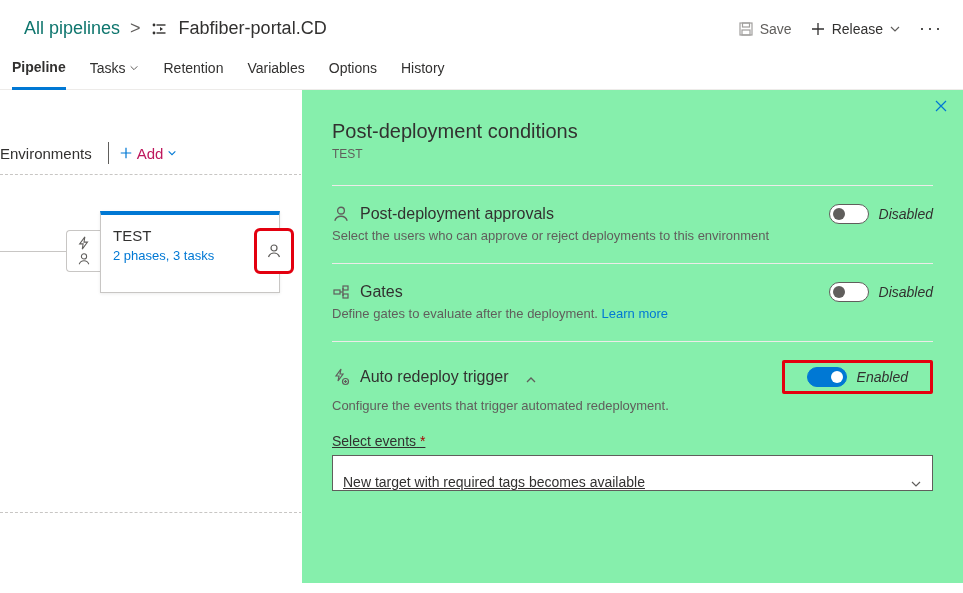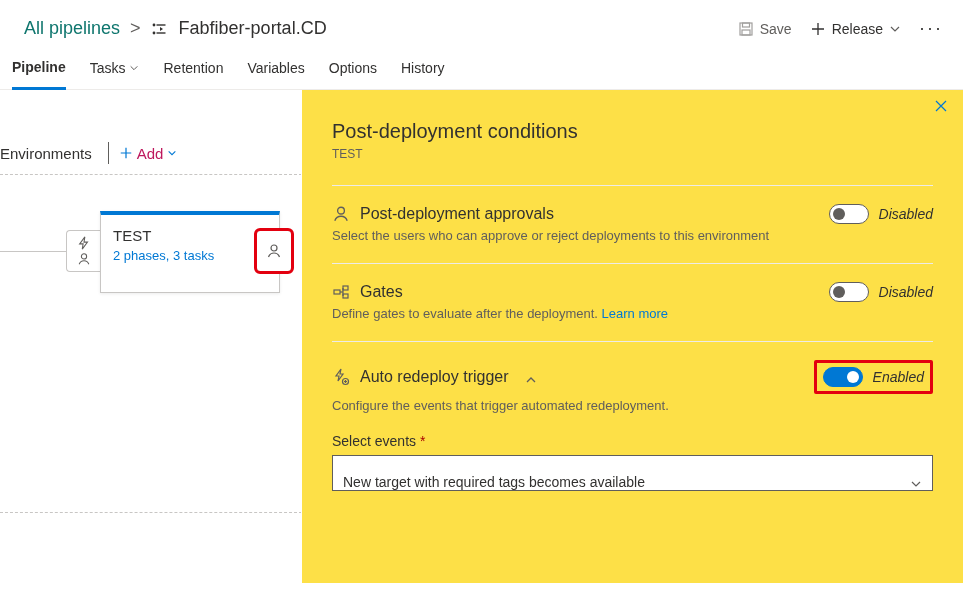--- a/index.html
+++ b/index.html
@@ -103,21 +103,21 @@
     background:#fff; border:1px solid #c8c6c4;
     border-radius:4px;
     display:flex; align-items:center; justify-content:center;
     color:#605e5c;
     outline: 3px solid #e3000f; outline-offset:-1px;
   }
 
   
   .panel {
     flex: 1;
-    background:#fde047;
+    background:#86efac;
     position:relative;
     padding: 30px 30px 20px 30px;
     border-left:none;
     box-shadow: -1px 0 0 #fff;
   }
   .panel .close-btn {
     position:absolute; top:8px; right:14px; color:#0078d4; cursor:pointer;
     font-size:16px;
   }
   .panel h1 { font-size:20px; font-weight:400; margin-bottom:4px; }
@@ -142,23 +142,23 @@
     width:40px; height:20px; border-radius:10px; background:#fff; border:1px solid #605e5c;
     position:relative; cursor:pointer;
   }
   .toggle .knob {
     position:absolute; top:3px; left:3px; width:12px; height:12px; border-radius:50%; background:#605e5c;
   }
   .toggle.on { background:#0078d4; border-color:#0078d4; }
   .toggle.on .knob { left:auto; right:3px; background:#fff; }
   .toggle-label { font-size:14px; color:#323130;font-style:italic; }
 
-  .highlight-box { border:3px solid #e3000f; padding:4px 6px; border-radius:2px; display:flex; align-items:center; gap:10px; }
-
-  .form-group { margin-top:20px; }
+  .highlight-box { border:3px solid #e3000f; padding:4px 22px; border-radius:2px; display:flex; align-items:center; gap:10px; }
+
+  .form-group { margin-top:20px;text-decoration:underline; }
   .form-label { font-size:14px; color:#323130; margin-bottom:6px; }
   .form-label .req { color:#a80000; }
   .select {
     width:100%; height:36px; border:1px solid #605e5c; display:flex;
     align-items:flex-end; justify-content:space-between; padding:0 10px;
     font-size:14px; color:#323130; cursor:pointer; background:#fff;
   }
   .chev { color:#605e5c; }
   .expand-chev { display:inline-flex; align-items:center; margin-left:6px; color:#605e5c; }
 

